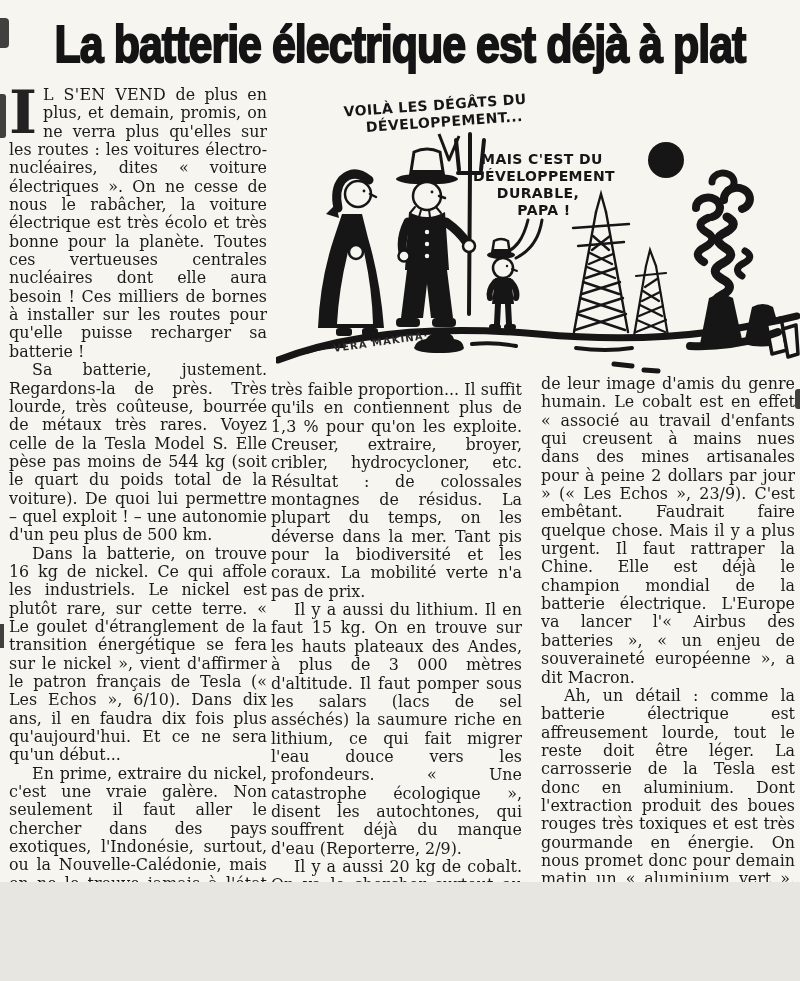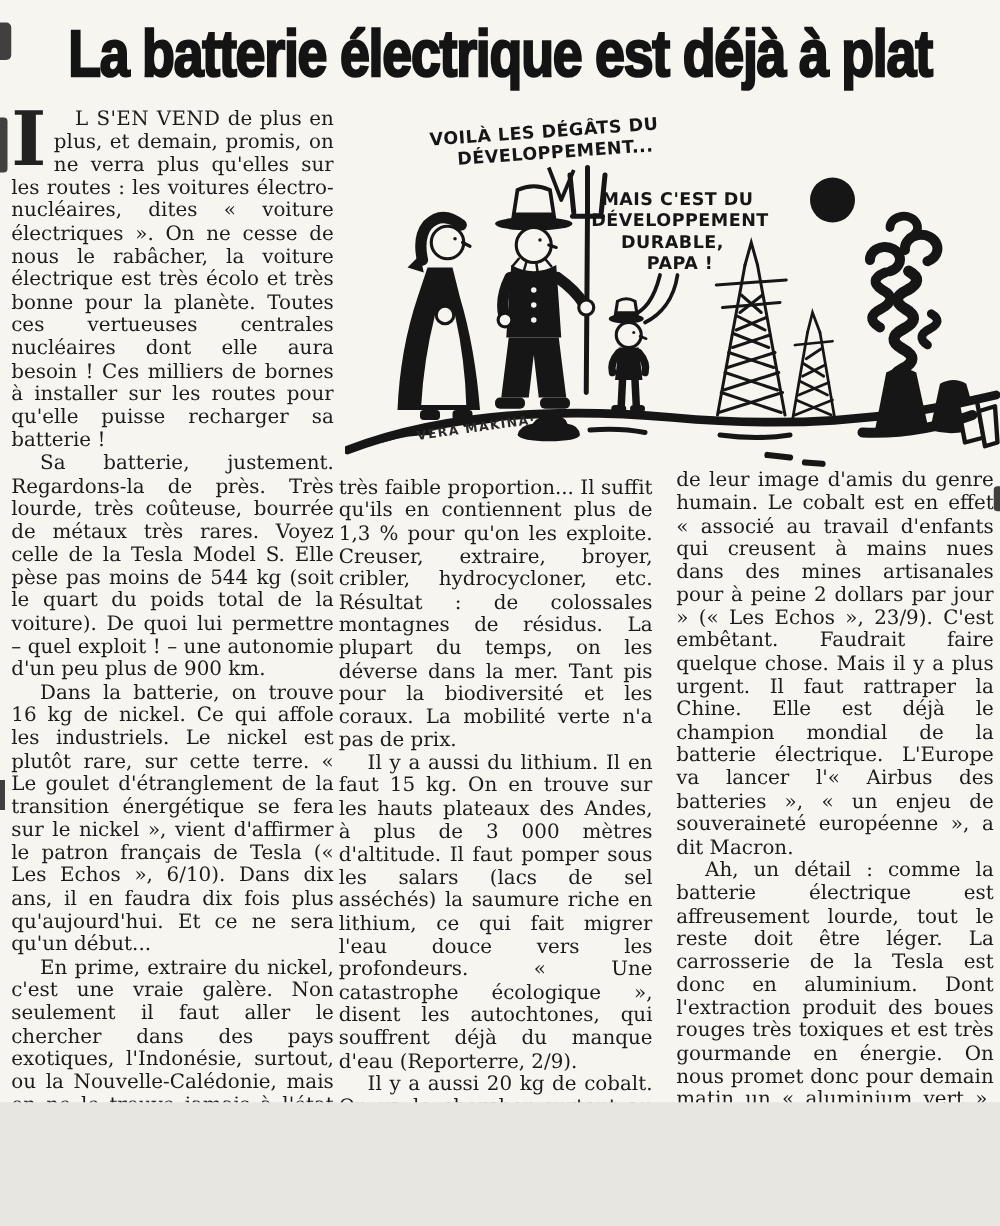--- a/index.html
+++ b/index.html
@@ -25,21 +25,21 @@
     font-size:15.9px; line-height:18.35px;
     hyphens:auto; -webkit-hyphens:auto;
     overflow:hidden;
   }
   #col1{left:9px;  top:86px;  width:258px; height:892px;}
   #col2{left:271px; top:381px; width:251px; height:597px;}
   #col3{left:541px; top:375px; width:254px; height:603px;}
   .col p{margin:0; padding:0;}
   .col p.indent{text-indent:1.45em;}
   .i{}
-  .caps{letter-spacing:.3px;margin-left:17px;}
+  .caps{letter-spacing:.3px;}
   .dropcap{
     float:left; font-weight:bold; font-size:60px; line-height:.82;
     padding:2px 6px 0 0; color:#222;
   }
   #byline{
     margin-top:5px; text-align:right; padding-right:16px;
     font-family:"Liberation Sans", sans-serif; font-weight:bold;
     font-size:16px; letter-spacing:.2px; color:#7f1d1d;
   }
   
@@ -67,21 +67,21 @@
 
   <div id="headline">La batterie électrique est déjà à plat</div>
 
   <div id="art1" class="artifact"></div>
   <div id="art2" class="artifact"></div>
   <div id="art3" class="artifact"></div>
   <div id="art4" class="artifact"></div>
 
   <div id="col1" class="col">
       <p><span class="dropcap">I</span><span class="caps">L S'EN VEND</span><span> de plus en plus, et demain, promis, on ne verra plus qu'elles sur les routes : les voitures électro-nucléaires, dites « voiture électriques ». On ne cesse de nous le rabâcher, la voiture électrique est très écolo et très bonne pour la planète. Toutes ces vertueuses centrales nucléaires dont elle aura besoin ! Ces milliers de bornes à installer sur les routes pour qu'elle puisse recharger sa batterie !</span></p>
-      <p class="indent"><span>Sa batterie, justement. Regardons-la de près. Très lourde, très coûteuse, bourrée de métaux très rares. Voyez celle de la Tesla Model S. Elle pèse pas moins de 544 kg (soit le quart du poids total de la voiture). De quoi lui permettre – quel exploit ! – une autonomie d'un peu plus de 900 km.</span></p>
+      <p class="indent"><span>Sa batterie, justement. Regardons-la de près. Très lourde, très coûteuse, bourrée de métaux très rares. Voyez celle de la Tesla Model S. Elle pèse pas moins de 544 kg (soit le quart du poids total de la voiture). De quoi lui permettre – quel exploit ! – une autonomie d'un peu plus de 500 km.</span></p>
       <p class="indent"><span>Dans la batterie, on trouve 16 kg de nickel. Ce qui affole les industriels. Le nickel est plutôt rare, sur cette terre. </span><span class="i">« Le goulet d'étranglement de la transition énergétique se fera sur le nickel »</span><span>, vient d'affirmer le patron français de Tesla (« Les Echos », 6/10). Dans dix ans, il en faudra dix fois plus qu'aujourd'hui. Et ce ne sera qu'un début...</span></p>
       <p class="indent"><span>En prime, extraire du nickel, c'est une vraie galère. Non seulement il faut aller le chercher dans des pays exotiques, l'Indonésie, surtout, ou la Nouvelle-Calédonie, mais on ne le trouve jamais à l'état pur. Dans les minerais, il n'existe qu'en</span></p>
     </div>
   <div id="col2" class="col">
       <p><span>très faible proportion... Il suffit qu'ils en contiennent plus de 1,3 % pour qu'on les exploite. Creuser, extraire, broyer, cribler, hydrocycloner, etc. Résultat : de colossales montagnes de résidus. La plupart du temps, on les déverse dans la mer. Tant pis pour la biodiversité et les coraux. La mobilité verte n'a pas de prix.</span></p>
       <p class="indent"><span>Il y a aussi du lithium. Il en faut 15 kg. On en trouve sur les hauts plateaux des Andes, à plus de 3 000 mètres d'altitude. Il faut pomper sous les salars (lacs de sel asséchés) la saumure riche en lithium, ce qui fait migrer l'eau douce vers les profondeurs. </span><span class="i">« Une catastrophe écologique »</span><span>, disent les autochtones, qui souffrent déjà du manque d'eau (Reporterre, 2/9).</span></p>
       <p class="indent"><span>Il y a aussi 20 kg de cobalt. On va le chercher surtout au Congo. Son cas inquiète particulièrement les constructeurs automobiles soucieux</span></p>
     </div>
   <div id="col3" class="col">
   <p><span>de leur image d'amis du genre humain. Le cobalt est en effet </span><span class="i">« associé au travail d'enfants qui creusent à mains nues dans des mines artisanales pour à peine 2 dollars par jour »</span><span> (« Les Echos », 23/9). C'est embêtant. Faudrait faire quelque chose. Mais il y a plus urgent. Il faut rattraper la Chine. Elle est déjà le champion mondial de la batterie électrique. L'Europe va lancer l'« Airbus des batteries », </span><span class="i">« un enjeu de souveraineté européenne »</span><span>, a dit Macron.</span></p>

